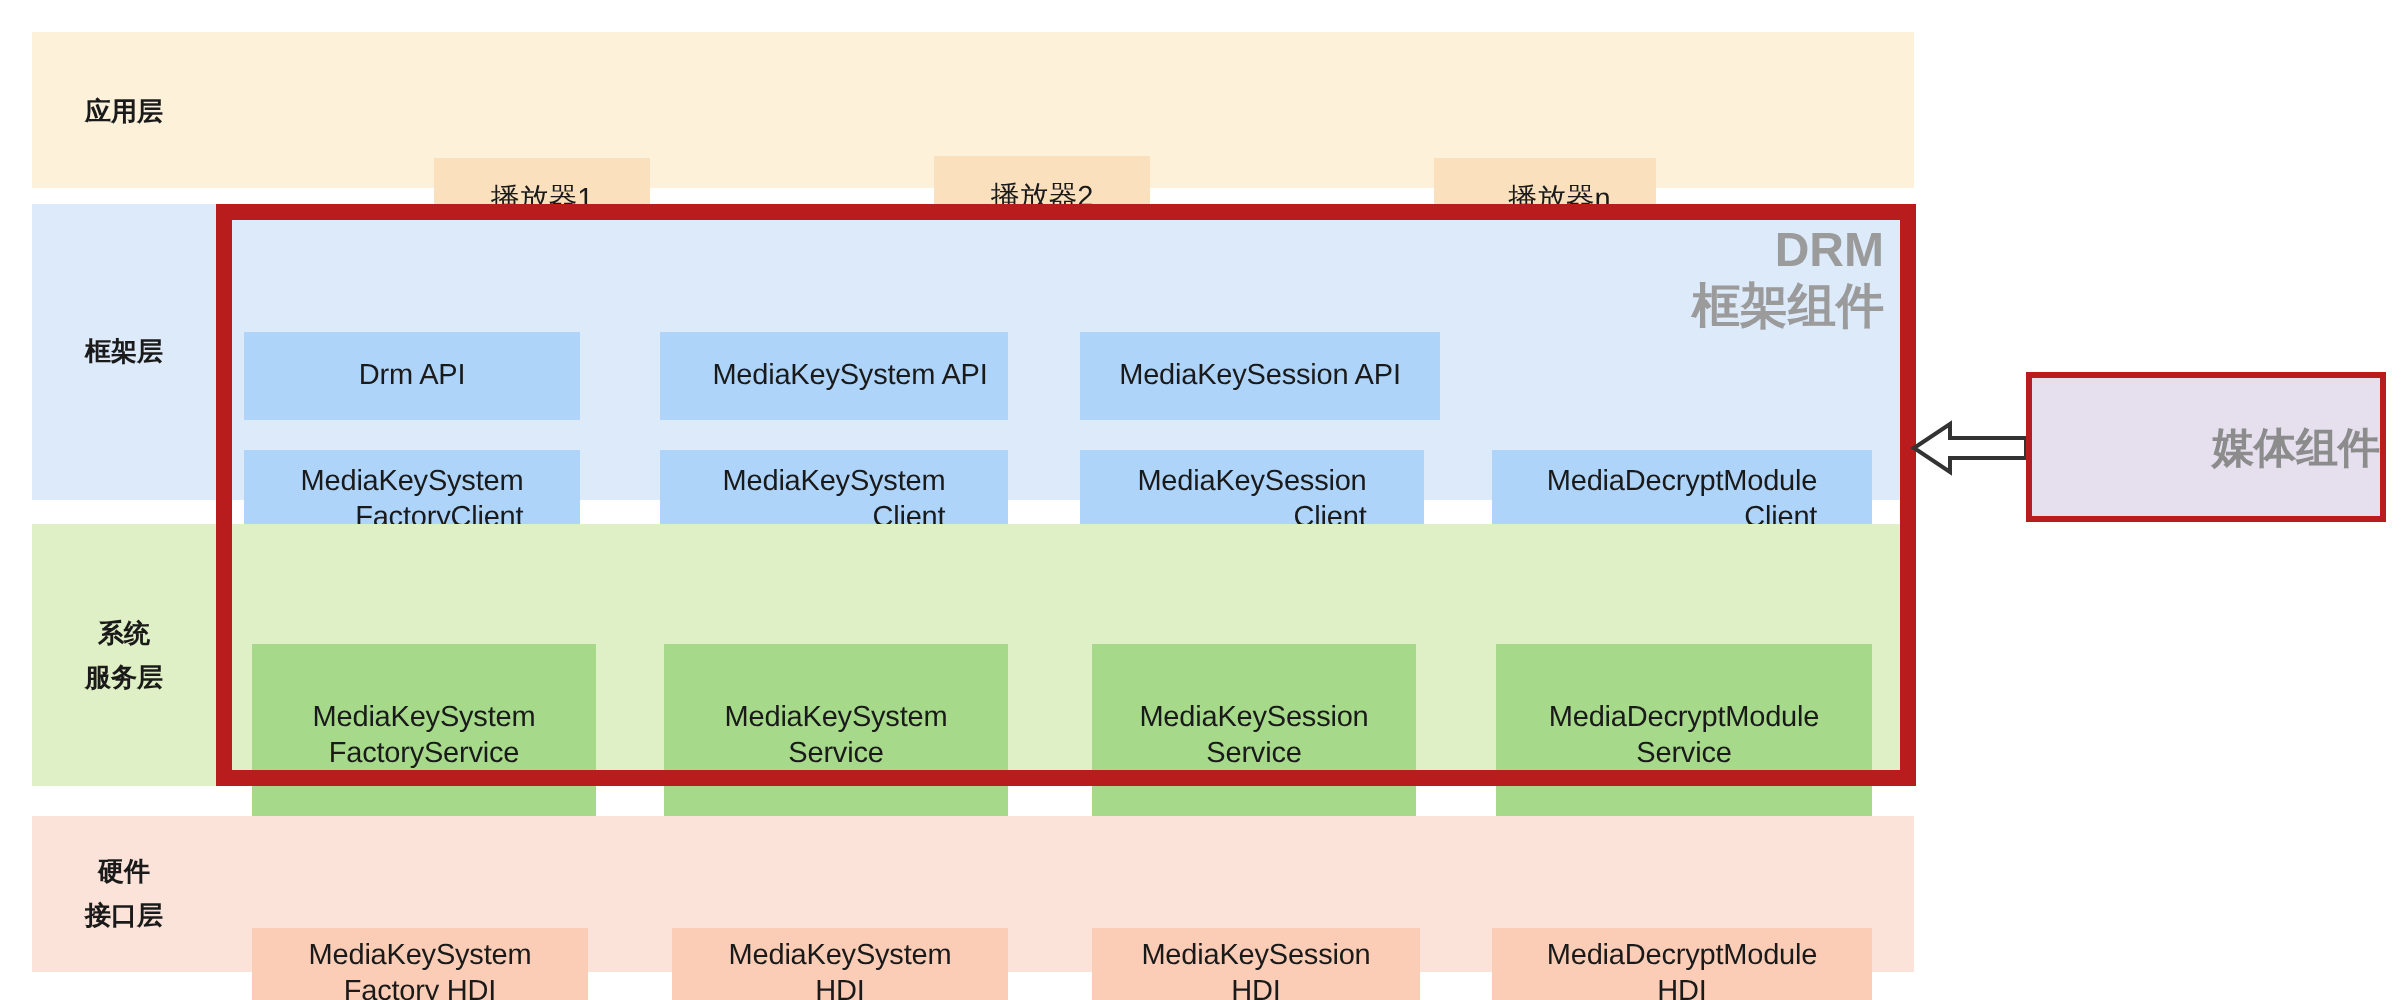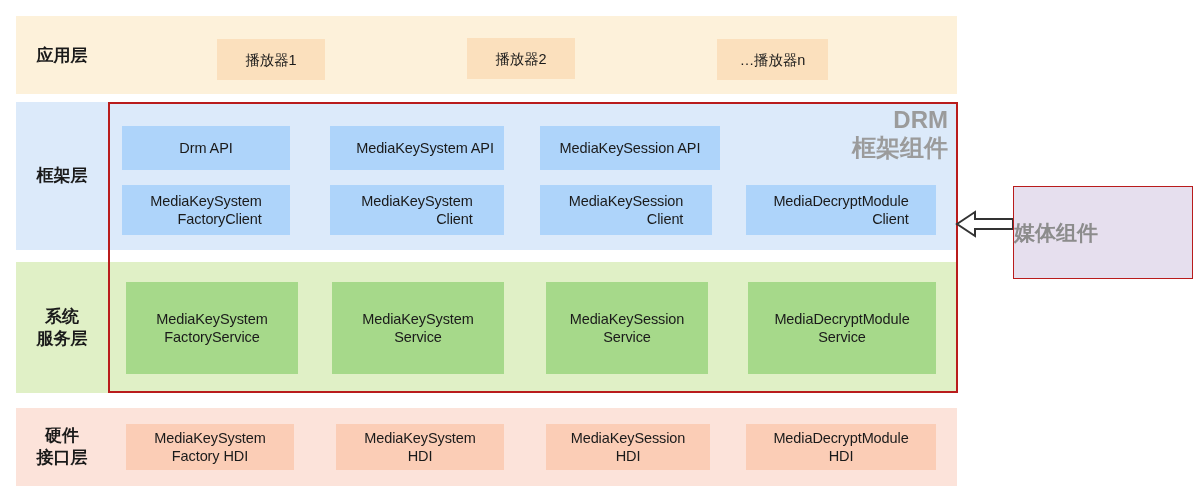--- a/index.html
+++ b/index.html
@@ -26,38 +26,39 @@
     position: absolute;
     box-sizing: border-box;
   }
 
   .band-label {
     position: absolute;
     left: 0;
     width: 92px;
     text-align: center;
     font-weight: bold;
-    font-size: 17px;
+    font-size: 13px;
     color: #1a1a1a;
     line-height: 22px;
     white-space: pre-line;
   }
 
   .node {
     position: absolute;
     box-sizing: border-box;
     display: flex;
     align-items: center;
     justify-content: center;
     text-align: center;
     font-size: 14.5px;
     color: #1a1a1a;
     line-height: 18px;
     white-space: pre-line;
     letter-spacing: -0.1px;
+    margin-top: 40px;
   }
 
   
   .band-app      { background: #fdf1da; }
   .node-app      { background: #fbe0bd; }
 
   
   .band-fw       { background: #dceafa; }
   .node-fw       { background: #aed4fa; text-align: right; }
 
@@ -69,21 +70,21 @@
   .band-hw       { background: #fce3da; }
   .node-hw       { background: #fbcdb6; }
 
   
   #drm-outline {
     position: absolute;
     left: 108px;
     top: 102px;
     width: 850px;
     height: 291px;
-    border: 2px solid #b91c1c;
+    border: 8px solid #b91c1c;
     box-sizing: border-box;
     pointer-events: none;
   }
 
   #drm-caption {
     position: absolute;
     right: 8px;
     top: 2px;
     text-align: right;
     font-weight: bold;
@@ -92,27 +93,27 @@
     color: #9b9b9b;
     white-space: pre-line;
   }
 
   
   #media-component {
     position: absolute;
     left: 1013px;
     top: 186px;
     width: 180px;
-    height: 93px;
+    height: 75px;
     box-sizing: border-box;
     background: #e6dfee;
-    border: 1px solid #b91c1c;
+    border: 3px solid #b91c1c;
     display: flex;
     align-items: center;
-    justify-content: flex-start;
+    justify-content: flex-end;
     font-weight: bold;
     font-size: 21px;
     color: #8c8c8c;
   }
 
   #media-arrow {
     position: absolute;
     left: 955px;
     top: 206px;
     width: 60px;

